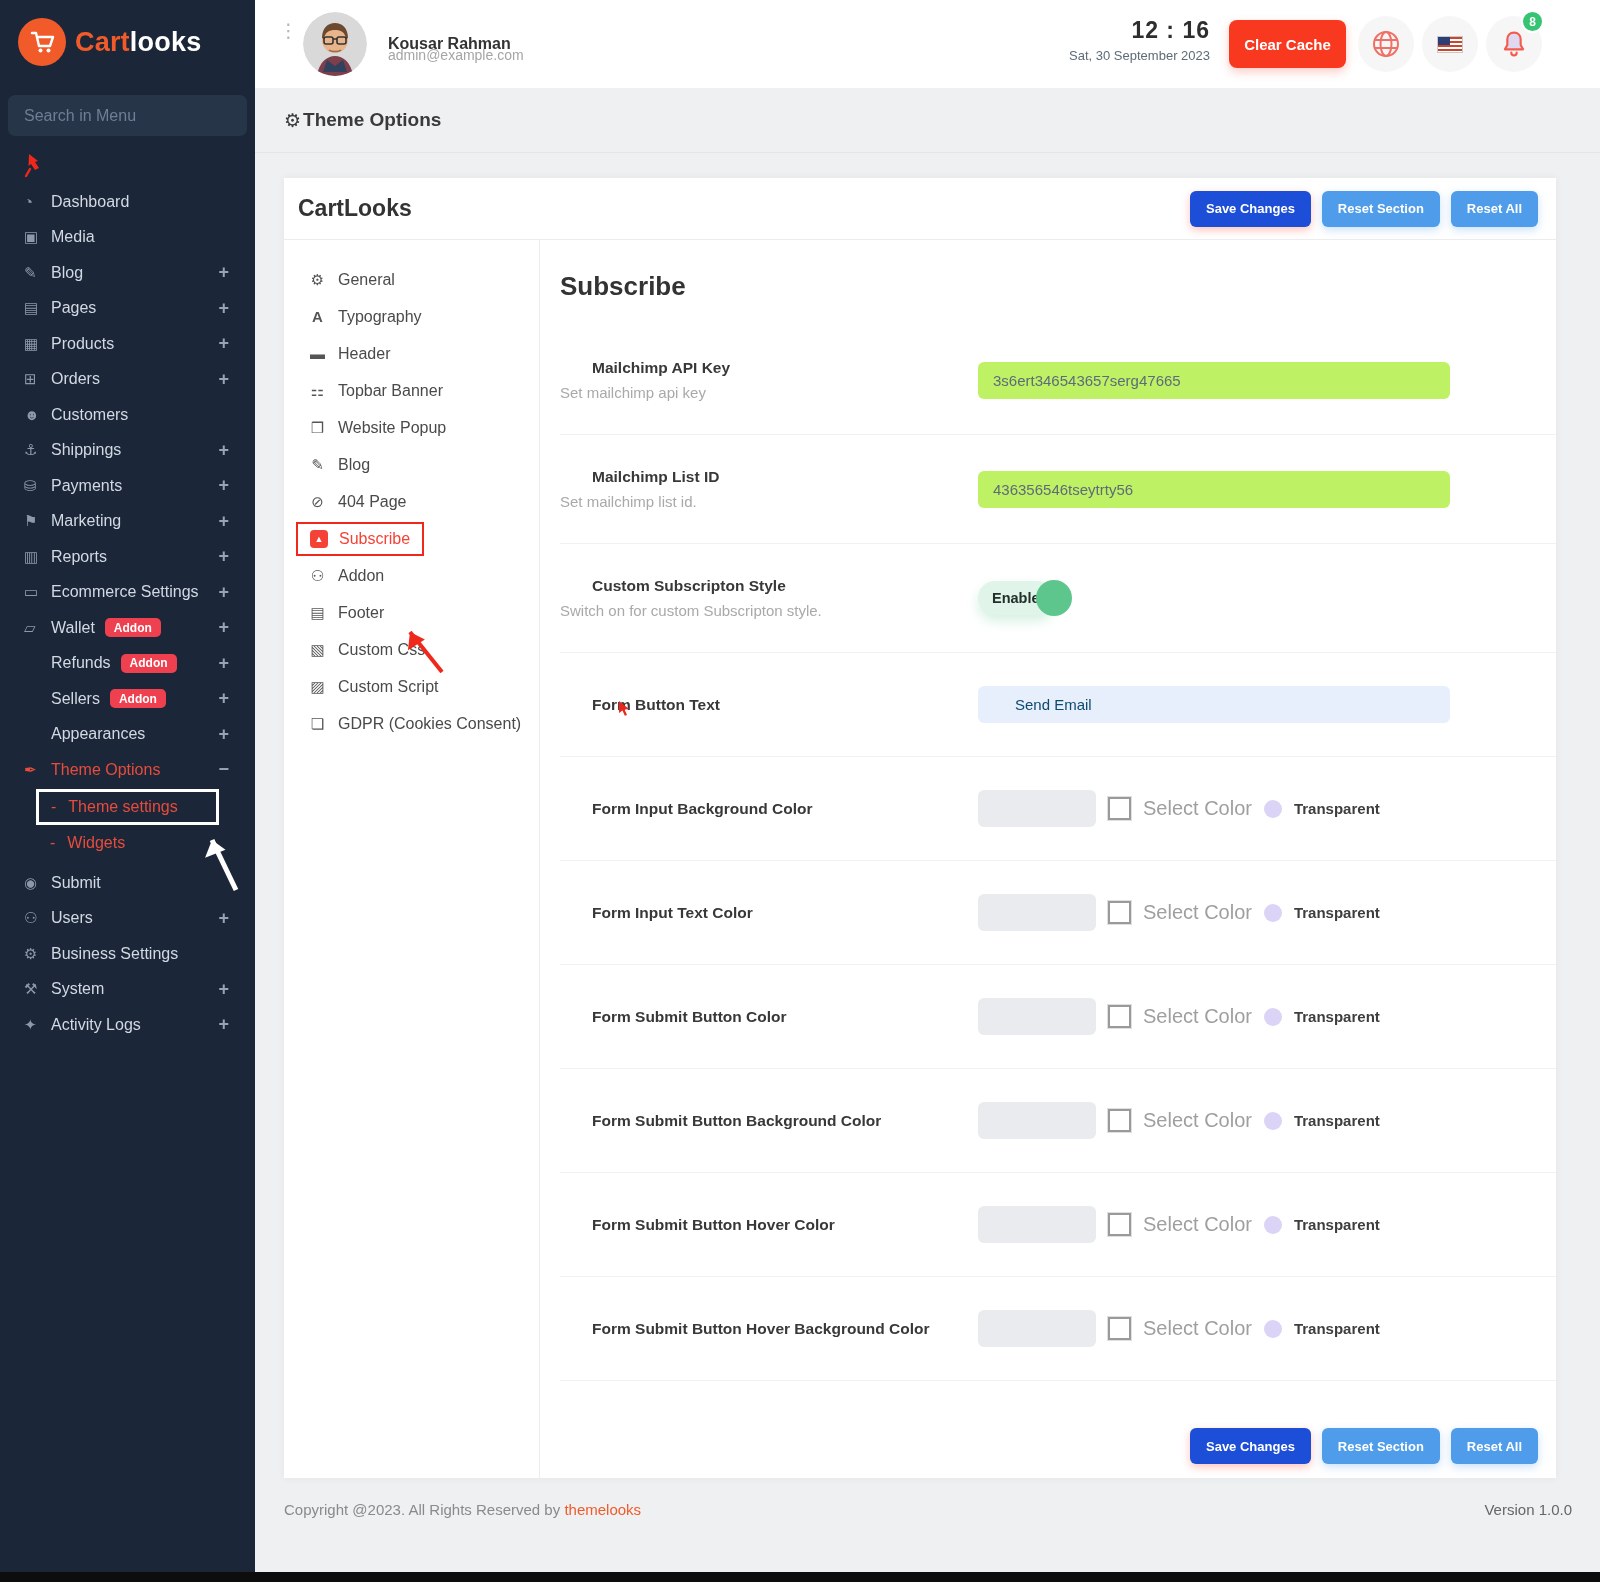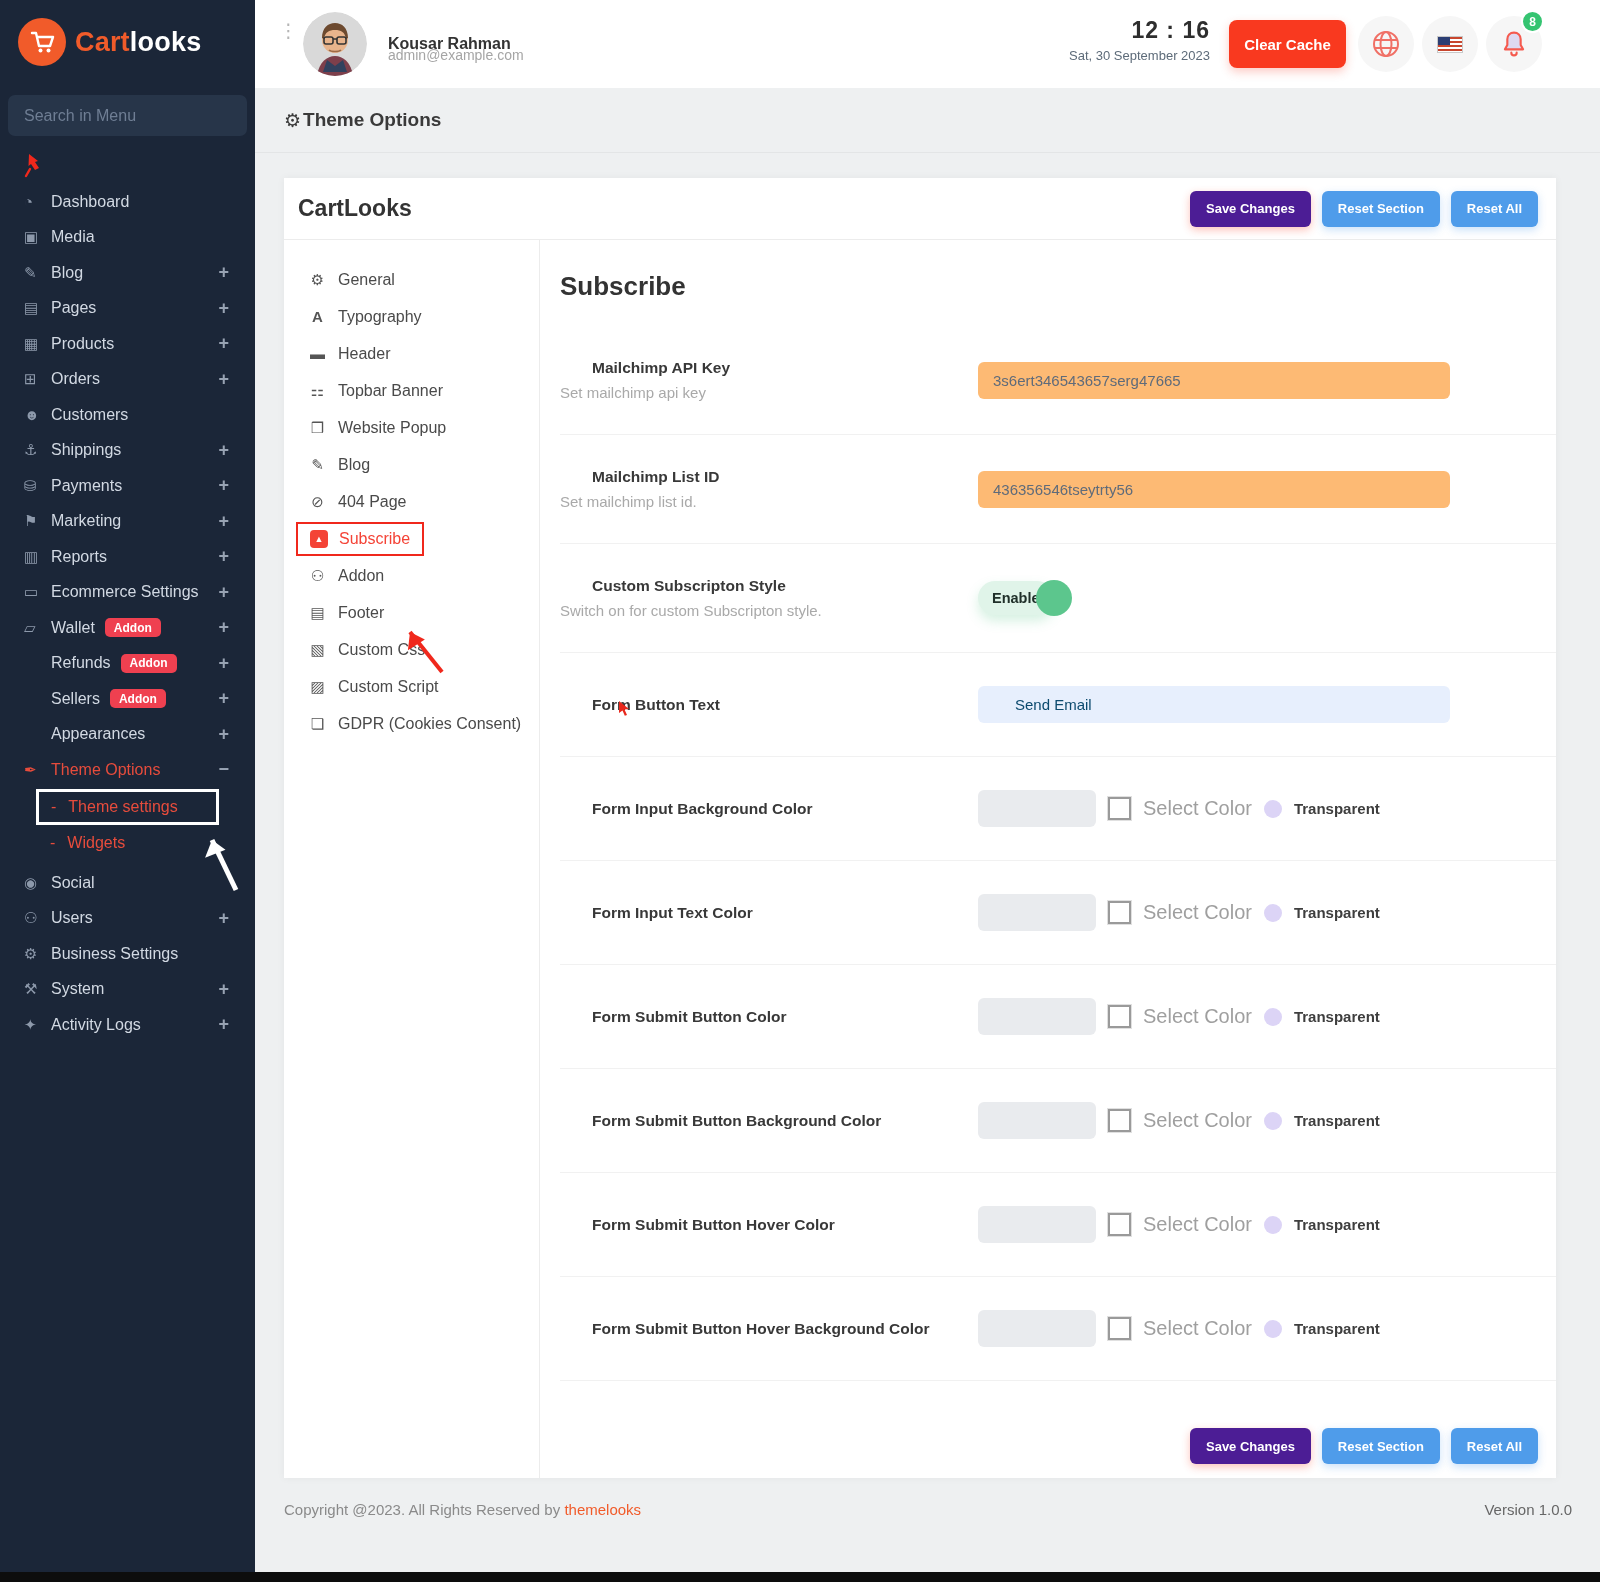--- a/index.html
+++ b/index.html
@@ -48,39 +48,39 @@
   
   .crumb-bar { position:absolute; left:255px; top:88px; right:0; height:65px; background:#eef0f1; border-bottom:1px solid #e3e5e6; display:flex; align-items:center; padding-left:29px; z-index:2; }
   .crumb-gear { font-size:19px; color:#3a3a3a; margin-right:2px; }
   .crumb-title { font-size:19px; font-weight:bold; color:#3a3a3a; }
 
   
   .card { position:absolute; left:284px; top:178px; width:1272px; height:1300px; background:#fff; z-index:2; box-shadow:0 0 8px rgba(0,0,0,.05); }
   .card-head { height:62px; display:flex; align-items:center; padding:0 18px 0 14px; border-bottom:1px solid #ececec; }
   .card-title { font-size:23px; font-weight:bold; color:#333; flex:1; }
   .btn { height:36px; border:0; border-radius:6px; color:#fff; font-size:13px; font-weight:bold; cursor:pointer; font-family:inherit; padding:0 16px; }
-  .btn-red { background:#4c1d95; box-shadow:0 3px 8px rgba(249,57,31,.3); }
+  .btn-red { background:#1d4ed8; box-shadow:0 3px 8px rgba(249,57,31,.3); }
   .btn-blue { background:#4f9cea; box-shadow:0 3px 8px rgba(79,156,234,.3); }
   .head-actions, .card-actions { display:flex; gap:11px; }
   .card-body { display:flex; height:1238px; }
   .tabcol { width:256px; border-right:1px solid #ececec; padding-top:21px; position:relative; flex:0 0 256px; }
   .tab-item { height:37px; display:flex; align-items:center; gap:11px; padding-left:24px; font-size:16px; color:#4a4a4a; cursor:pointer; }
   .t-ico { width:19px; text-align:center; color:#555; font-size:15px; }
   .tab-item.active { color:#f44336; border:2px solid #f0281c; width:128px; margin-left:12px; padding-left:12px; height:34px; margin-top:1.5px; margin-bottom:1.5px; }
   .sub-chip { width:18px; height:18px; background:#f44336; border-radius:4px; color:#fff; font-size:9px; display:flex; align-items:center; justify-content:center; }
   .red-arrow { position:absolute; left:112px; top:378px; }
 
   .content { flex:1; display:flex; flex-direction:column; padding-left:20px; }
   .content h2 { font-size:26px; font-weight:bold; color:#333; padding:31px 0 24px 0; }
   .frow { display:flex; align-items:center; padding:33px 0 33px 0; border-bottom:1px solid #f1f1f1; }
   .frow:last-of-type { border-bottom:0; }
   .labels { width:418px; flex:0 0 418px; padding-right:30px; }
   .f-label { font-size:15.5px; font-weight:bold; color:#383838;margin-left:32px; }
   .f-desc { font-size:15px; color:#a9a9a9; margin-top:7px; }
-  .txt-input { width:472px; height:37px; border:0; border-radius:6px; background:#fdba74; padding:0 15px; font-size:15px; color:#5f6b7a; font-family:inherit; }
+  .txt-input { width:472px; height:37px; border:0; border-radius:6px; background:#bef264; padding:0 15px; font-size:15px; color:#5f6b7a; font-family:inherit; }
   .txt-input.blue { background:#e7effd; color:#0c4a6e;padding-left:37px; }
   .toggle { width:76px; height:34px; background:#e0f4e9; border-radius:17px; display:flex; align-items:center; padding-left:14px; position:relative; cursor:pointer; box-shadow:0 6px 12px rgba(92,198,141,.25); }
   .toggle-label { font-size:14.5px; font-weight:bold; color:#20302a; }
   .knob { position:absolute; right:-18px; top:-1px; width:36px; height:36px; border-radius:50%; background:#5cc68d; }
   .color-ctrl { display:flex; align-items:center; gap:12px; }
   .swatch { width:118px; height:37px; border-radius:6px; background:#e9ebee; cursor:pointer; }
   .cbox { width:23px; height:23px; background:#fff; border:2px solid #9a9a9a; box-shadow:0 0 0 1px #e0e0e0; cursor:pointer; }
   .sel-label { font-size:20px; color:#9f9f9f; }
   .t-dot { width:18px; height:18px; border-radius:50%; background:#dcd4f6; }
   .tr-label { font-size:15px; font-weight:bold; color:#3e3e3e; }
@@ -206,21 +206,21 @@
     <div class="s-sub boxed">
         <span class="dash">-</span>
         <span>Theme settings</span>
       </div>
     <div class="s-sub">
         <span class="dash">-</span>
         <span>Widgets</span>
       </div>
     <div class="s-item" style="margin-top:4px">
         <span class="s-ico">◉</span>
-        <span class="s-label">Social</span>
+        <span class="s-label">Submit</span>
       </div>
     <div class="s-item">
         <span class="s-ico">⚇</span>
         <span class="s-label">Users</span>
         <span class="s-suffix">+</span>
       </div>
     <div class="s-item">
         <span class="s-ico">⚙</span>
         <span class="s-label">Business Settings</span>
       </div>

